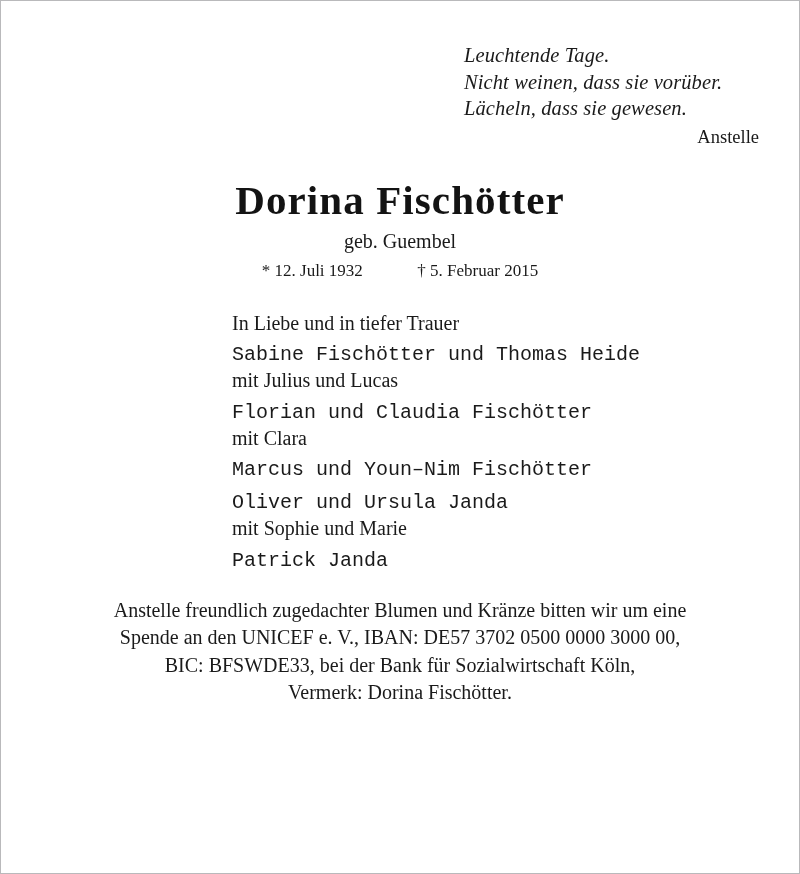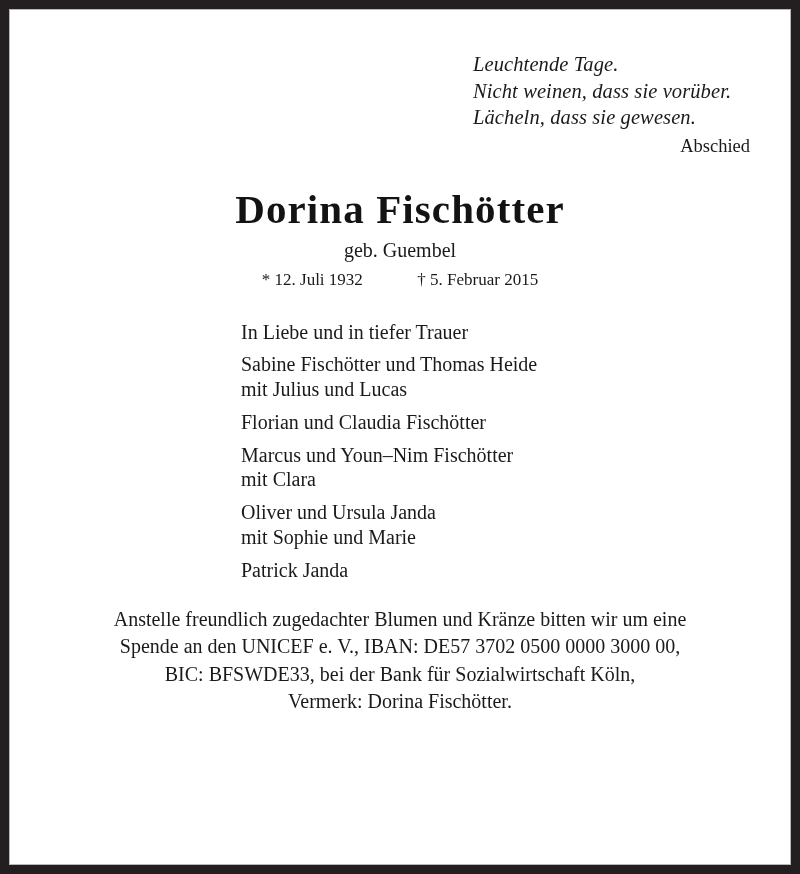--- a/index.html
+++ b/index.html
@@ -15,21 +15,20 @@
     color: #1a1a1a;
     overflow: hidden;
   }
 
   
   .notice-frame {
     box-sizing: border-box;
     width: 800px;
     height: 874px;
     background: #231f20;
-    padding: 9px;
   }
   .notice-inner {
     box-sizing: border-box;
     width: 100%;
     height: 100%;
     background: #ffffff;
     border: 1px solid #b9b9bb;
     position: relative;
   }
   .notice-body {
@@ -108,20 +107,21 @@
     padding-left: 220px;
     text-align: left;
   }
   .mourner-line {
     font-size: 20px;
     line-height: 24.8px;
     white-space: nowrap;
   }
   .mourner-line.group-start {
     margin-top: 8px;
+    font-family: Liberation Mono, monospace;
   }
   .mourner-line.first-line {
     margin-top: 0;
   }
 
   
   .closing {
     margin-top: 23px;
     text-align: center;
   }
@@ -139,39 +139,39 @@
 <body>
 
 <div class="notice-frame">
   <div class="notice-inner">
     <div class="notice-body">
 
       <div class="quote-block">
         <div class="quote-line">Leuchtende Tage.</div>
         <div class="quote-line">Nicht weinen, dass sie vorüber.</div>
         <div class="quote-line">Lächeln, dass sie gewesen.</div>
-        <div class="quote-attribution">Abschied</div>
+        <div class="quote-attribution">Anstelle</div>
       </div>
 
 
       <div class="deceased-name">Dorina Fischötter</div>
       <div class="maiden-name">geb. Guembel</div>
       <div class="life-dates">
         <span>* 12. Juli 1932</span>
         <span class="date-gap"></span>
         <span>† 5. Februar 2015</span>
       </div>
 
       <div class="mourners">
         <div class="mourner-line first-line">In Liebe und in tiefer Trauer</div>
         <div class="mourner-line group-start">Sabine Fischötter und Thomas Heide</div>
         <div class="mourner-line">mit Julius und Lucas</div>
         <div class="mourner-line group-start">Florian und Claudia Fischötter</div>
+        <div class="mourner-line">mit Clara</div>
         <div class="mourner-line group-start">Marcus und Youn–Nim Fischötter</div>
-        <div class="mourner-line">mit Clara</div>
         <div class="mourner-line group-start">Oliver und Ursula Janda</div>
         <div class="mourner-line">mit Sophie und Marie</div>
         <div class="mourner-line group-start">Patrick Janda</div>
       </div>
 
       <div class="closing">
         <div class="closing-block">
           <div class="closing-line">Anstelle freundlich zugedachter Blumen und Kränze bitten wir um eine</div>
           <div class="closing-line">Spende an den UNICEF e. V., IBAN: DE57 3702 0500 0000 3000 00,</div>
           <div class="closing-line">BIC: BFSWDE33, bei der Bank für Sozialwirtschaft Köln,</div>

